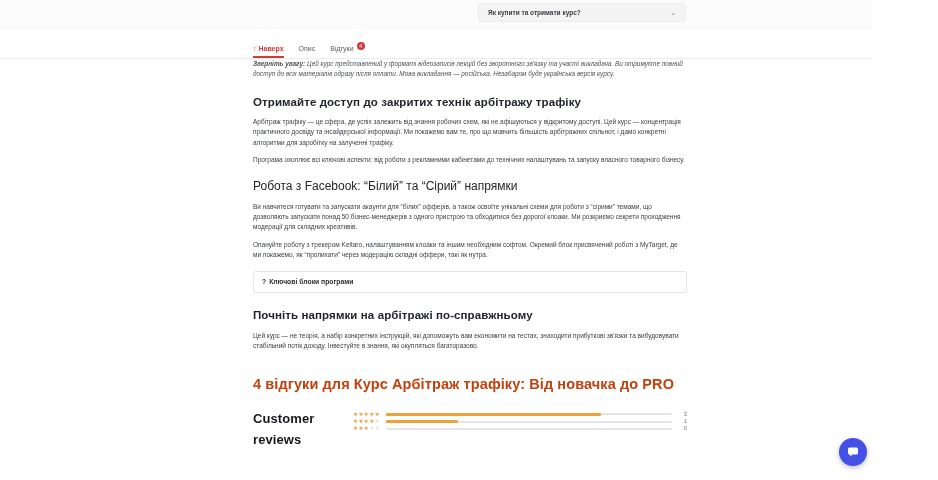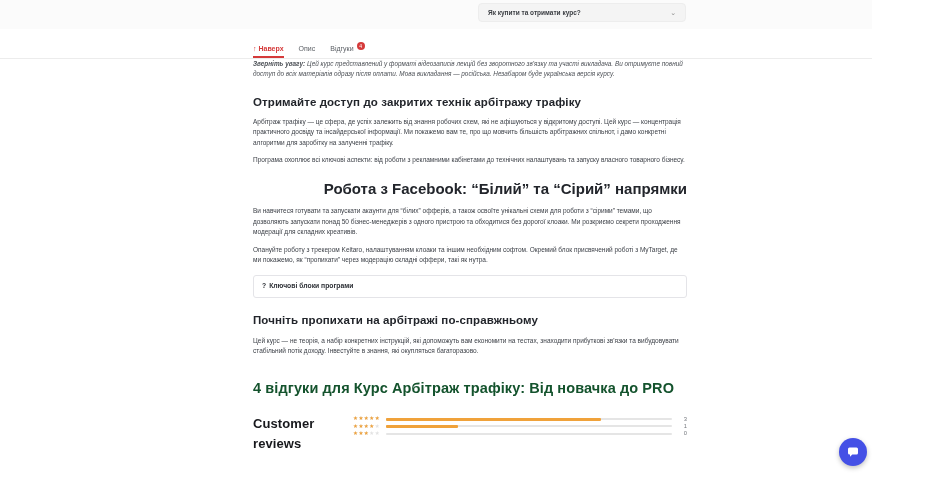--- a/index.html
+++ b/index.html
@@ -20,28 +20,28 @@
   .tab { font-size:7px; color:#5c6066; text-decoration:none; padding-bottom:6px; display:inline-flex; align-items:center; cursor:pointer; }
   .tab.active { color:#d53a3a; font-weight:700; border-bottom:2px solid #d53a3a; padding-bottom:4px; }
   .badge { background:#d53a3a; color:#fff; border-radius:50%; min-width:8px; height:8px; font-size:5px;
     display:inline-flex; align-items:center; justify-content:center; margin-left:3px; position:relative; top:-2px; }
 
   
   .content { margin-left:253px; width:434px; color:#3d4148; font-size:6.5px; line-height:1.6; }
   .note { margin:11px 0 9px; font-style:italic; color:#4b4f55; font-size:6.4px; }
   .note b { font-weight:700; }
   h2.sec { font-size:11.5px; font-weight:800; color:#22252b; margin:13px 0 6px; letter-spacing:.1px; }
-  h3.sec { font-size:15px; font-weight:700; color:#22252b; margin:12px 0 5px;text-align:right; }
+  h3.sec { font-size:12px; font-weight:400; color:#22252b; margin:12px 0 5px; }
   .content p { margin:0 0 7px; }
 
   .accordion { border:1px solid #e4e4e8; border-radius:3px; background:#fff; padding:5px 8px;
     font-size:6.8px; font-weight:700; color:#2c2f35; margin:10px 0 12px; cursor:pointer; }
   .accordion .q-icon { margin-right:3px; color:#2c2f35; }
 
-  .reviews-title { font-size:14.5px; font-weight:800; color:#14532d; margin:21px 0 13px; letter-spacing:.1px; }
+  .reviews-title { font-size:14.5px; font-weight:800; color:#c2410c; margin:21px 0 13px; letter-spacing:.1px; }
 
   .summary-row { display:flex; align-items:flex-start; }
   .summary { width:100px; flex:none; }
   .summary h3 { font-size:13px; font-weight:800; color:#17181c; margin:0 0 8px; letter-spacing:.1px; }
 
   .stars { position:relative; display:inline-block; font-size:7px; line-height:1;
     letter-spacing:1px; color:#e2e2e2; white-space:nowrap; }
   .stars .fg { position:absolute; left:0; top:0; overflow:hidden; color:#f0a23a; white-space:nowrap; }
 
   .histogram { flex:1; padding-top:2px; }
@@ -91,21 +91,21 @@
 
     <h3 class="sec">Робота з Facebook: “Білий” та “Сірий” напрямки</h3>
     <p>Ви навчитеся готувати та запускати акаунти для “білих” офферів, а також освоїте унікальні схеми для роботи з “сірими” темами, що дозволяють запускати понад 50 бізнес-менеджерів з одного пристрою та обходитися без дорогої клоаки. Ми розкриємо секрети проходження модерації для складних креативів.</p>
 
     <p>Опануйте роботу з трекером Keitaro, налаштуванням клоаки та іншим необхідним софтом. Окремий блок присвячений роботі з MyTarget, де ми покажемо, як “пропихати” через модерацію складні оффери, такі як нутра.</p>
 
     <div class="accordion">
       <span class="q-icon">?</span><span>Ключові блоки програми</span>
     </div>
 
-    <h2 class="sec">Почніть пропихати на арбітражі по-справжньому</h2>
+    <h2 class="sec">Почніть напрямки на арбітражі по-справжньому</h2>
     <p>Цей курс — не теорія, а набір конкретних інструкцій, які допоможуть вам економити на тестах, знаходити прибуткові зв'язки та вибудовувати стабільний потік доходу. Інвестуйте в знання, які окупляться багаторазово.</p>
 
     <h1 class="reviews-title">4 відгуки для Курс Арбітраж трафіку: Від новачка до PRO</h1>
 
     <div class="summary-row">
       <div class="summary">
         <h3>Customer reviews</h3>
 
       </div>
       <div class="histogram" id="histogram">

